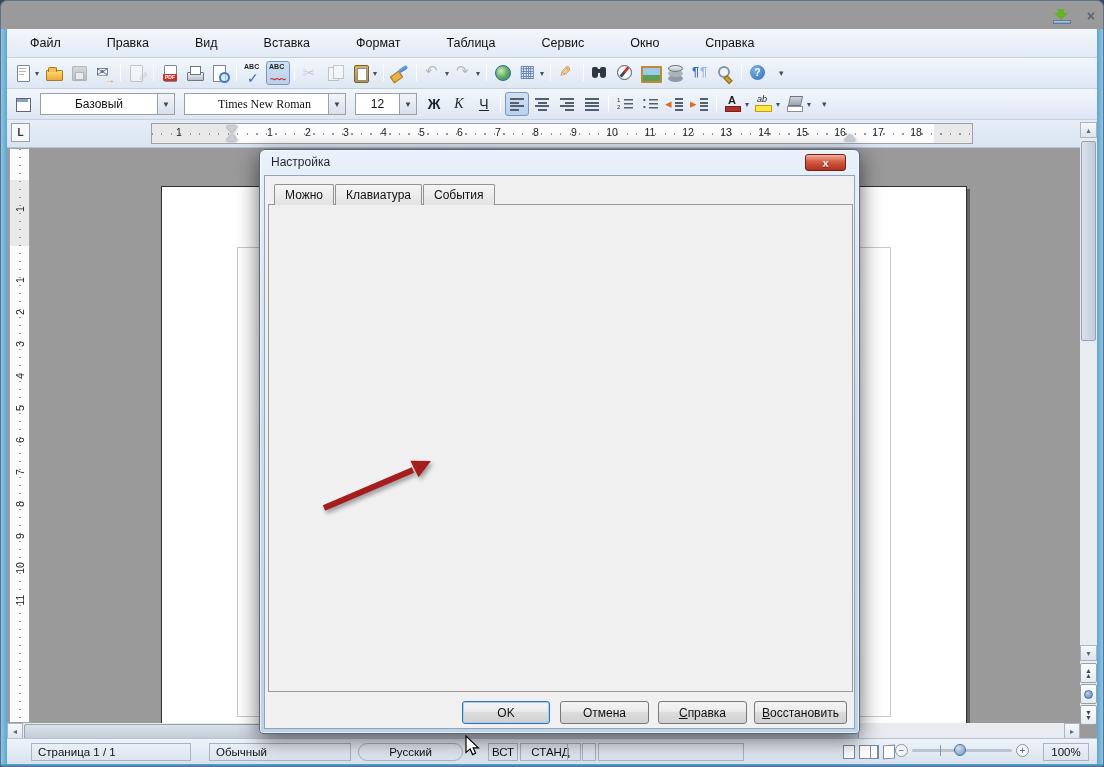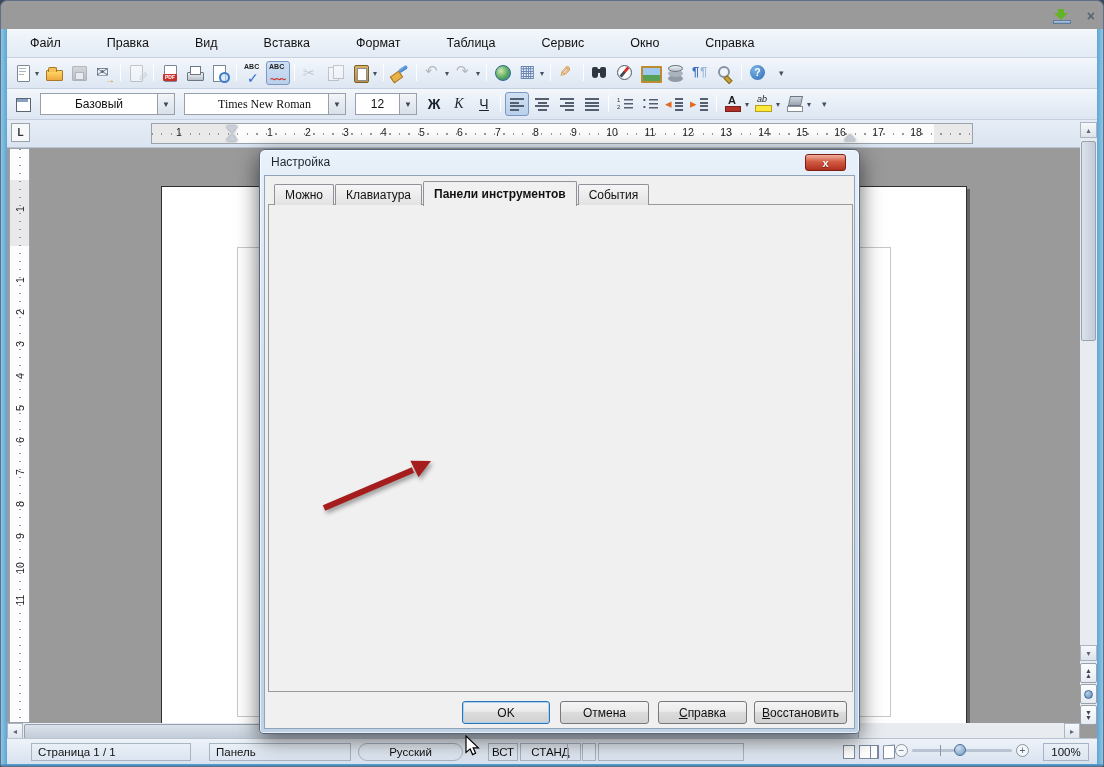--- a/index.html
+++ b/index.html
@@ -781,41 +781,40 @@
     <span class="zoomctl">
       <span class="zbtn">−</span>
       <span class="ztrack">
           <span class="ztick"></span>
           <span class="zhandle"></span>
         </span>
       <span class="zbtn">+</span>
     </span>
     <span class="sbfield" style="left:1036px;width:46px;justify-content:center">100%</span>
   <span class="sbfield" style="left: 24px; width: 160px;">Страница 1 / 1</span>
-      <span class="sbfield" style="left: 202px; width: 142px;">Панель</span>
+      <span class="sbfield" style="left: 202px; width: 142px;">Обычный</span>
       <span class="sbfield" style="left: 351px; width: 105px; justify-content: center; border-radius: 9px;">Русский</span>
       <span class="sbfield" style="left: 481px; width: 30px; justify-content: center;">ВСТ</span>
       <span class="sbfield" style="left: 513px; width: 61px; justify-content: center; text-align: right;">СТАНД</span>
       <span class="sbfield" style="left: 560px; width: 13px;"></span>
       <span class="sbfield" style="left: 575px; width: 13px;"></span>
       <span class="sbfield" style="left: 591px; width: 146px;"></span>
     </div>
 
   <div class="dlg">
     <span class="dlg-title">Настройка</span>
     <span class="dlg-close">x</span>
     <div class="dlg-body"></div>
 
     <div class="tabs">
 
         <span class="tab">Можно</span>
 
         <span class="tab">Клавиатура</span>
 
-        <span class="tab active">Панели инструментов</span>
 
         <span class="tab">События</span>
       </div>
     <div class="tabpage"></div>
 
     <div class="legend" style="top:68px">
       <span>Панели инструментов OpenOffice.org Writer</span>
         <span class="line"></span>
     </div>
     <span class="dlabel" style="left:25px;top:103px"><u>П</u>анель инструментов</span>

